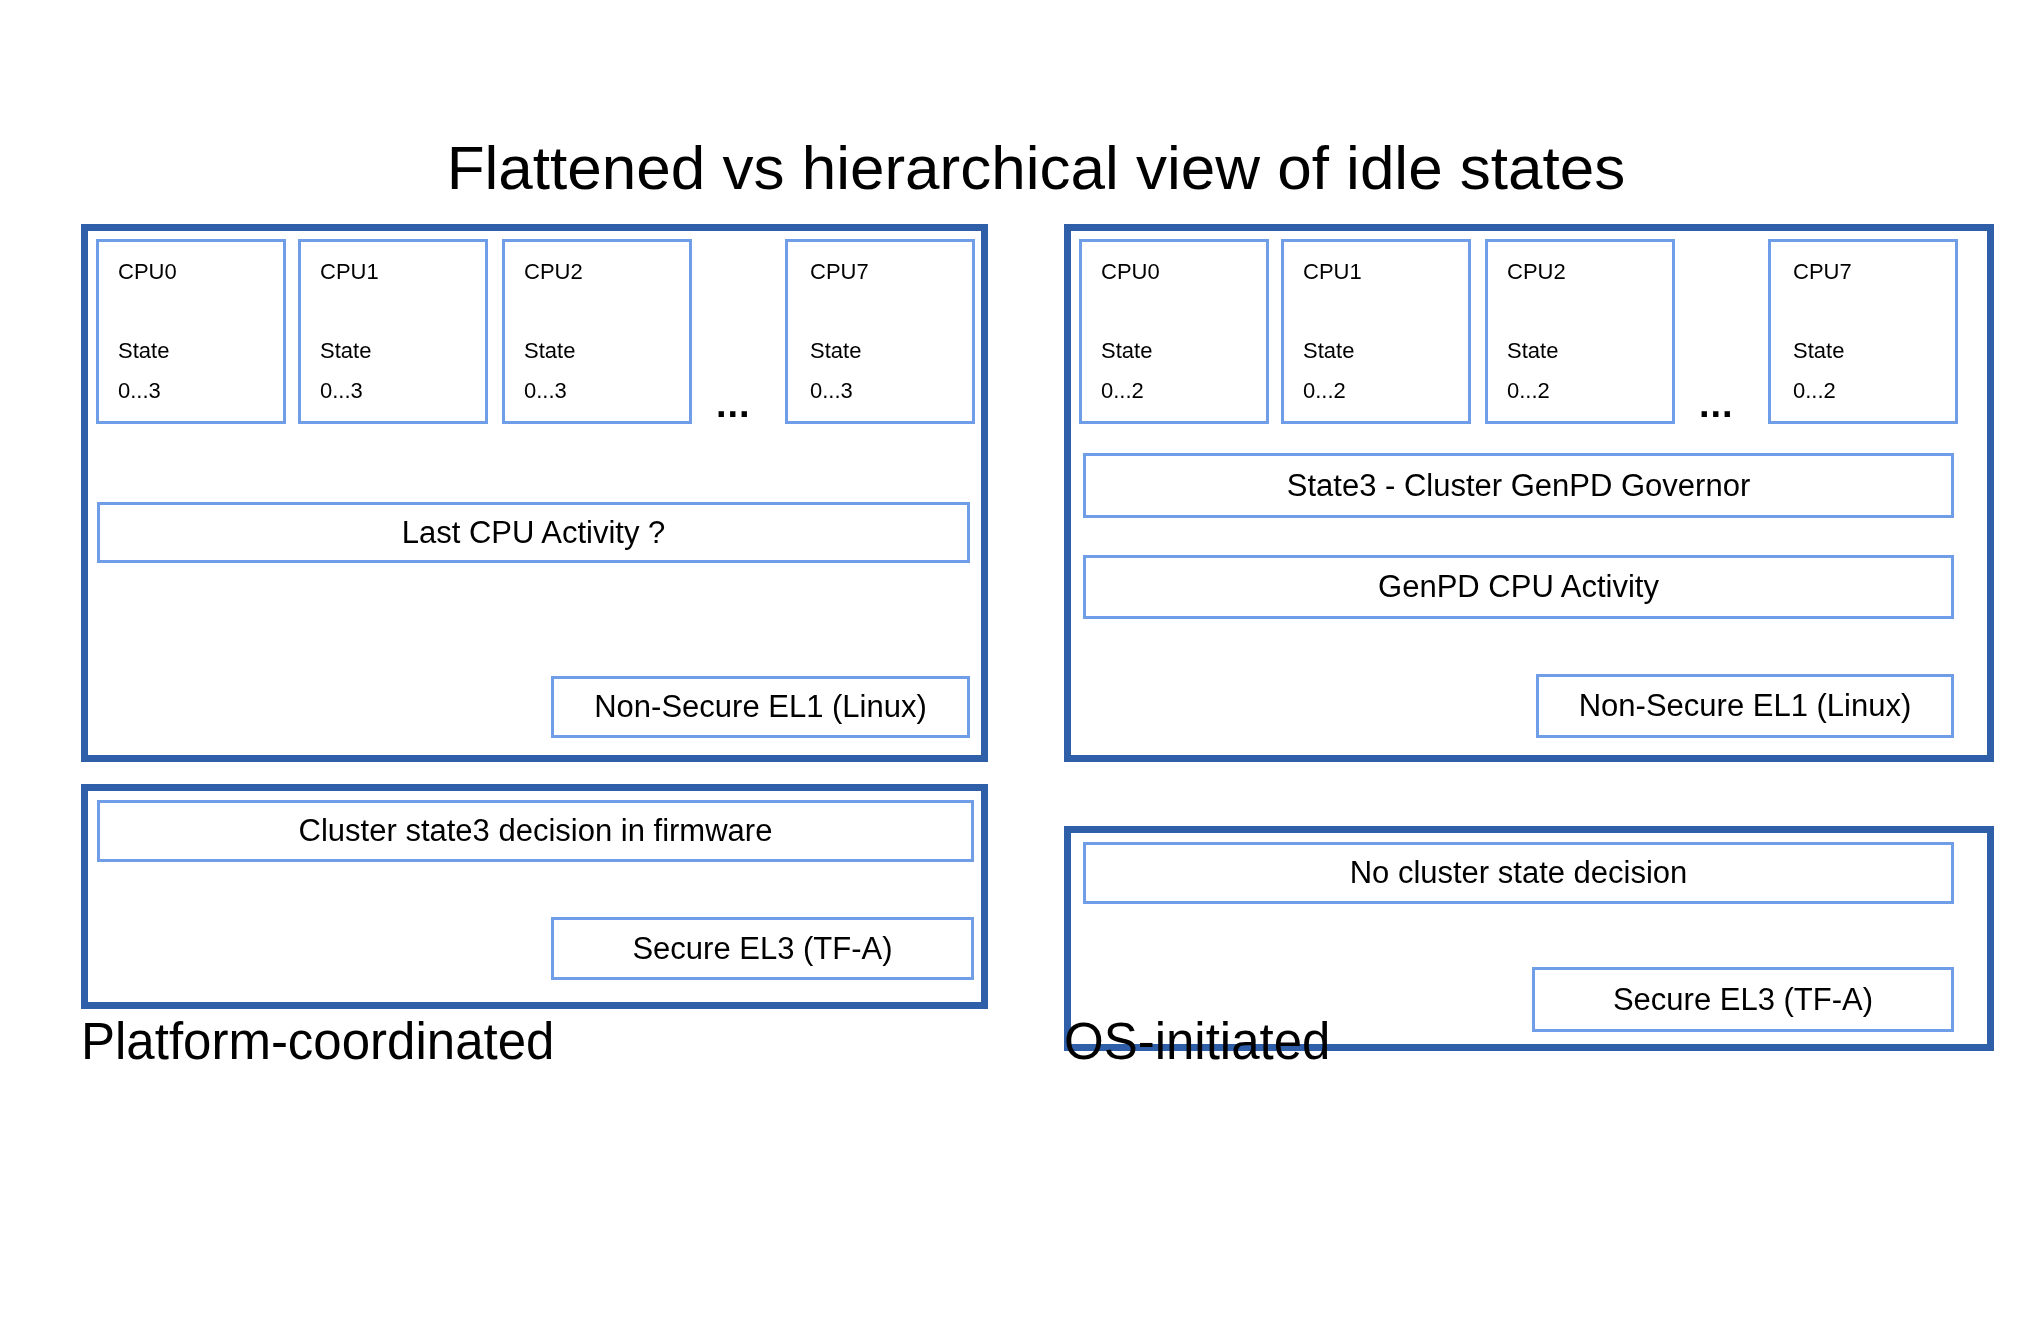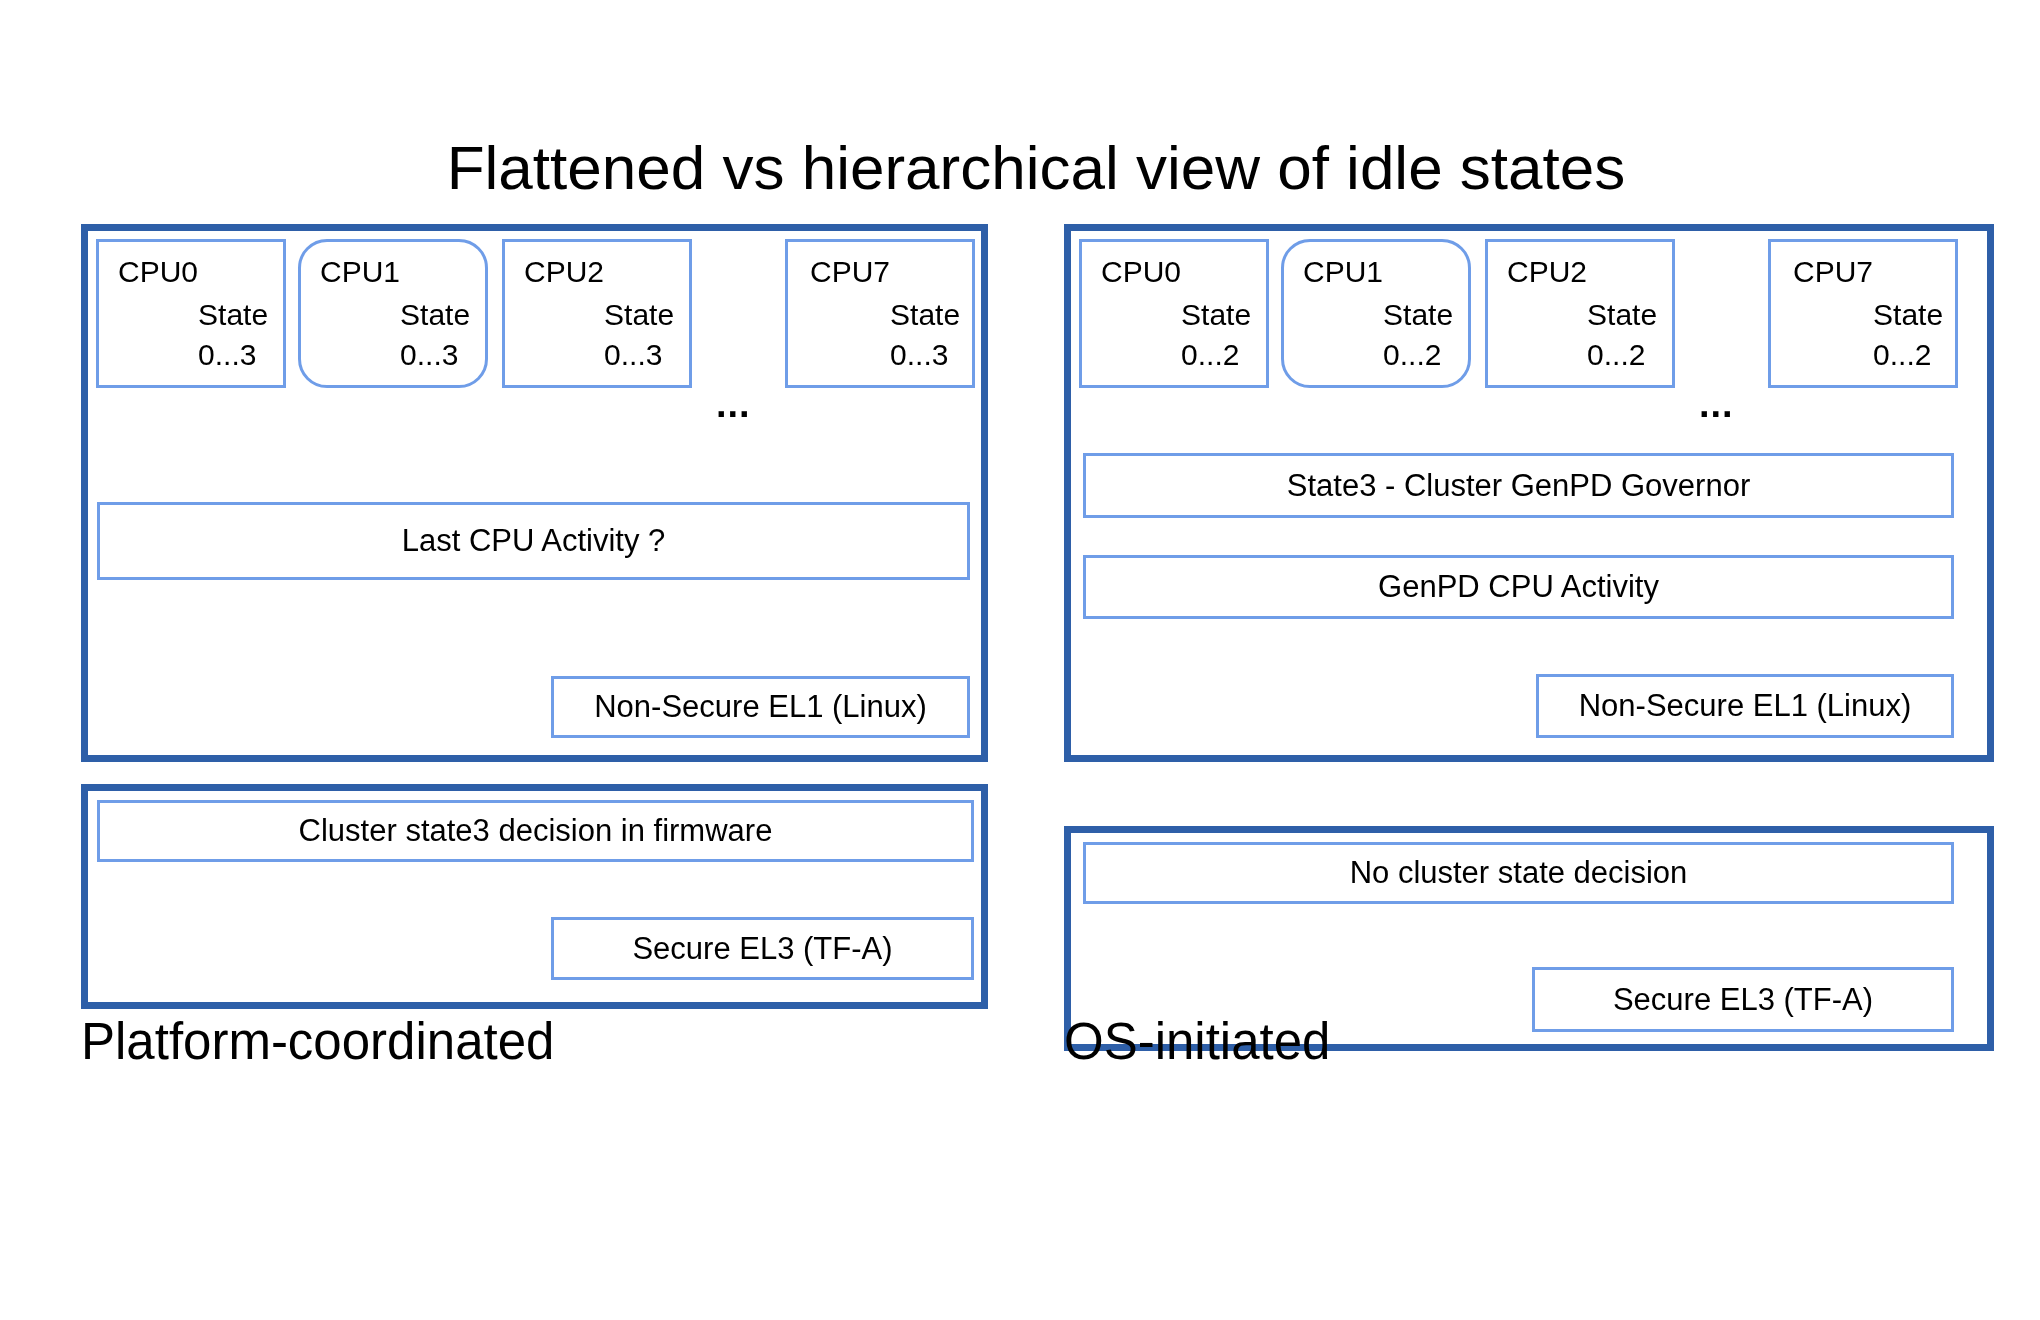--- a/index.html
+++ b/index.html
@@ -21,44 +21,44 @@
   .panel{
     position:absolute;border:7px solid var(--panel-border);
     background:var(--background);
   }
   .panel.l-a{left:65px;top:224px;width:907px;height:538px;}
   .panel.r-a{left:1048px;top:224px;width:930px;height:538px;}
   .panel.l-b{left:65px;top:784px;width:907px;height:225px;}
   .panel.r-b{left:1048px;top:784px;width:930px;height:225px;margin-top:42px;}
 
   .cpu{
-    position:absolute;top:8px;width:190px;height:149px;
+    position:absolute;top:8px;width:190px;height:185px;
     border:3px solid var(--box-border);
     padding:10px 8px 10px 19px;
-    display:flex;flex-direction:row;
-    font-size:30px;line-height:40px;
+    display:flex;flex-direction:column;
+    font-size:22px;line-height:40px;
   }
   .cpu.c0{left:8px;}
-  .cpu.c1{left:210px;border-radius:29px;}
+  .cpu.c1{left:210px;}
   .cpu.c2{left:414px;}
   .cpu.c3{left:697px;padding-left:22px;}
   .cpu .state{margin-top:auto;}
 
   .dots{
     position:absolute;left:628px;top:154px;
     font-size:38px;font-weight:700;line-height:1;letter-spacing:1px;
   }
 
   .wbox{
     position:absolute;border:3px solid var(--box-border);
     display:flex;align-items:center;justify-content:center;
     font-size:31px;white-space:nowrap;background:var(--background);
   }
   
-  .wbox.l-activity{left:9px;top:271px;width:873px;height:78px;text-align:center;}
+  .wbox.l-activity{left:9px;top:271px;width:873px;height:61px;text-align:center;}
   .wbox.l-el1{left:463px;top:445px;width:419px;height:62px;}
   
   .wbox.r-governor{left:12px;top:222px;width:871px;height:65px;}
   .wbox.r-activity{left:12px;top:324px;width:871px;height:64px;}
   .wbox.r-el1{left:465px;top:443px;width:418px;height:64px;}
   
   .wbox.l-decision{left:9px;top:9px;width:877px;height:62px;}
   .wbox.l-el3{left:463px;top:126px;width:423px;height:63px;}
   
   .wbox.r-decision{left:12px;top:9px;width:871px;height:62px;}

